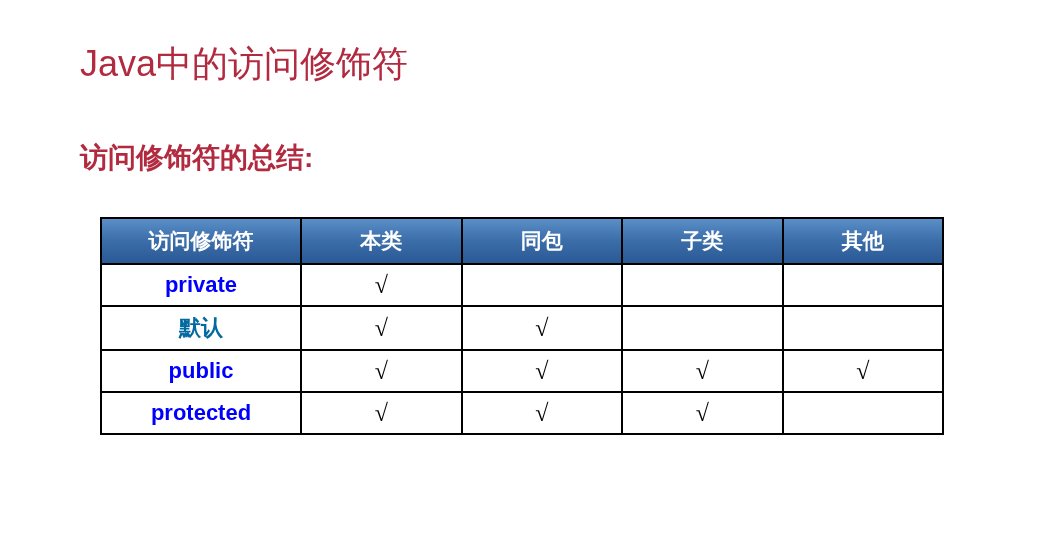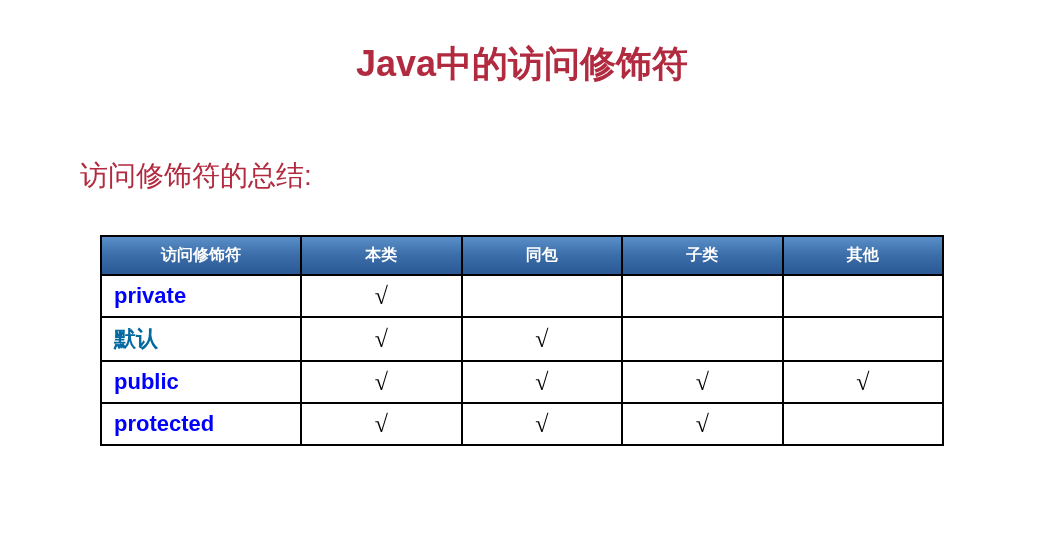--- a/index.html
+++ b/index.html
@@ -8,57 +8,57 @@
       box-sizing: border-box;
     }
     body {
       width: 1044px;
       height: 547px;
       background: #ffffff;
       font-family: "Microsoft YaHei", "SimHei", Arial, sans-serif;
       padding: 40px 80px;
     }
     .title {
-      text-align: center;
+      text-align: left;
       color: #b22a3f;
       font-size: 36px;
-      font-weight: bold;
-      margin-bottom: 68px;
+      font-weight: normal;
+      margin-bottom: 50px;
     }
     .subtitle {
       color: #b22a3f;
       font-size: 28px;
-      font-weight: normal;
+      font-weight: bold;
       margin-bottom: 40px;
     }
     .table-wrap {
       padding: 0 20px;
     }
     table {
       border-collapse: collapse;
       width: 100%;
     }
     th {
       background: linear-gradient(to bottom, #5a8fc8 0%, #3b6da8 50%, #2a5a95 100%);
       color: #ffffff;
-      font-size: 16px;
+      font-size: 21px;
       font-weight: bold;
       padding: 8px 12px;
       border: 2px solid #000000;
       text-align: center;
     }
     td {
       border: 2px solid #000000;
       padding: 6px 12px;
       font-size: 22px;
       text-align: center;
       height: 42px;
     }
     td.label {
-      text-align: left;
+      text-align: center;
       font-weight: bold;
       width: 200px;
     }
     td.label.blue {
       color: #0000ff;
     }
     td.label.black {
       color: #0369a1;
     }
     .check {

